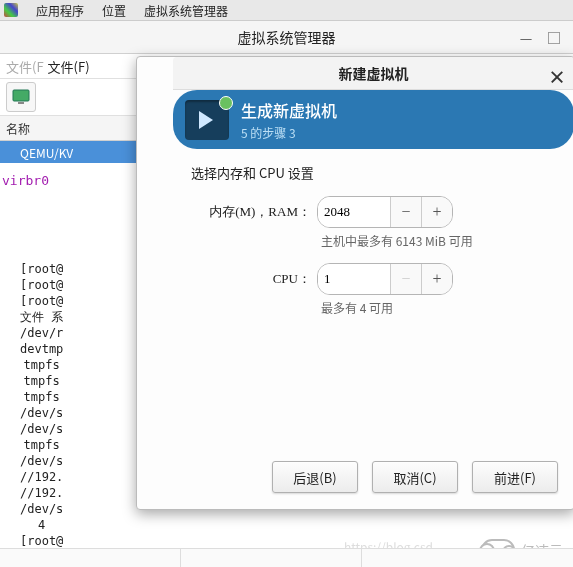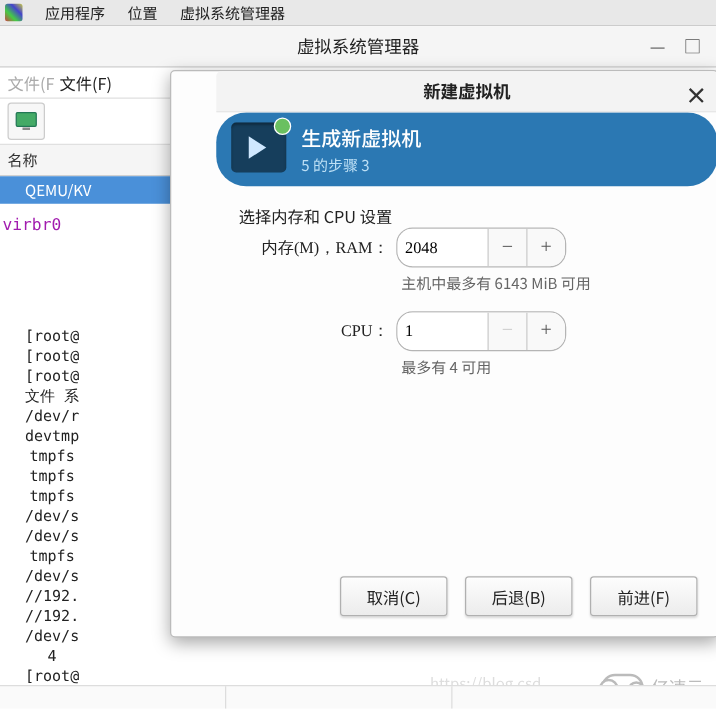--- a/index.html
+++ b/index.html
@@ -131,20 +131,21 @@
   }
   .dlg-close {
     position:absolute; right:8px; top:6px;
     font-size: 18px; font-weight:bold; cursor:pointer;
     color:#333;
   }
   .dlg-header {
     background: #2b78b3;
     color: #fff;
     display:flex;
+    align-items:center;
     padding: 8px 12px;
     gap: 12px;
     border-radius: 24px;
   }
   .dlg-header .hdr-icon {
     width: 44px; height: 40px;
     background: #163e5c;
     border-radius: 4px;
     position:relative;
     box-shadow: 0 2px 2px rgba(0,0,0,.3) inset;
@@ -161,21 +162,21 @@
     position:absolute; right:-4px; top:-4px;
     width:12px;height:12px;border-radius:50%;
     background:#6ac060; border:1px solid #fff;
   }
   .dlg-header .title { font-size:16px; font-weight:500; }
   .dlg-header .subtitle { font-size:12px; color:#bcdff5; margin-top:2px;}
   .dlg-body {
     padding: 14px 18px 6px 18px;
     min-height: 280px;
   }
-  .section-label { font-size: 13px; }
+  .section-label { font-size: 13px; margin-bottom: 14px; }
   .row {
     display:flex;
     align-items:center;
     margin-bottom: 4px;
     font-family: Liberation Serif, serif;
   }
   .row .lbl { width: 120px; text-align:right; padding-right: 6px; font-size:13px;}
   .spinner {
     display:flex;
     height: 30px;
@@ -353,17 +354,17 @@
       <div class="lbl">CPU：</div>
       <div class="spinner">
         <input type="text" value="1" style="">
         <div class="sbtn disabled">−</div>
         <div class="sbtn">+</div>
       </div>
     </div>
     <div class="hint">最多有 4 可用</div>
   </div>
   <div class="dlg-footer">
+    <div class="btn">后退(B)</div>
     <div class="btn">取消(C)</div>
-    <div class="btn">后退(B)</div>
     <div class="btn">前进(F)</div>
   </div>
 </div>
 
 </body></html>

